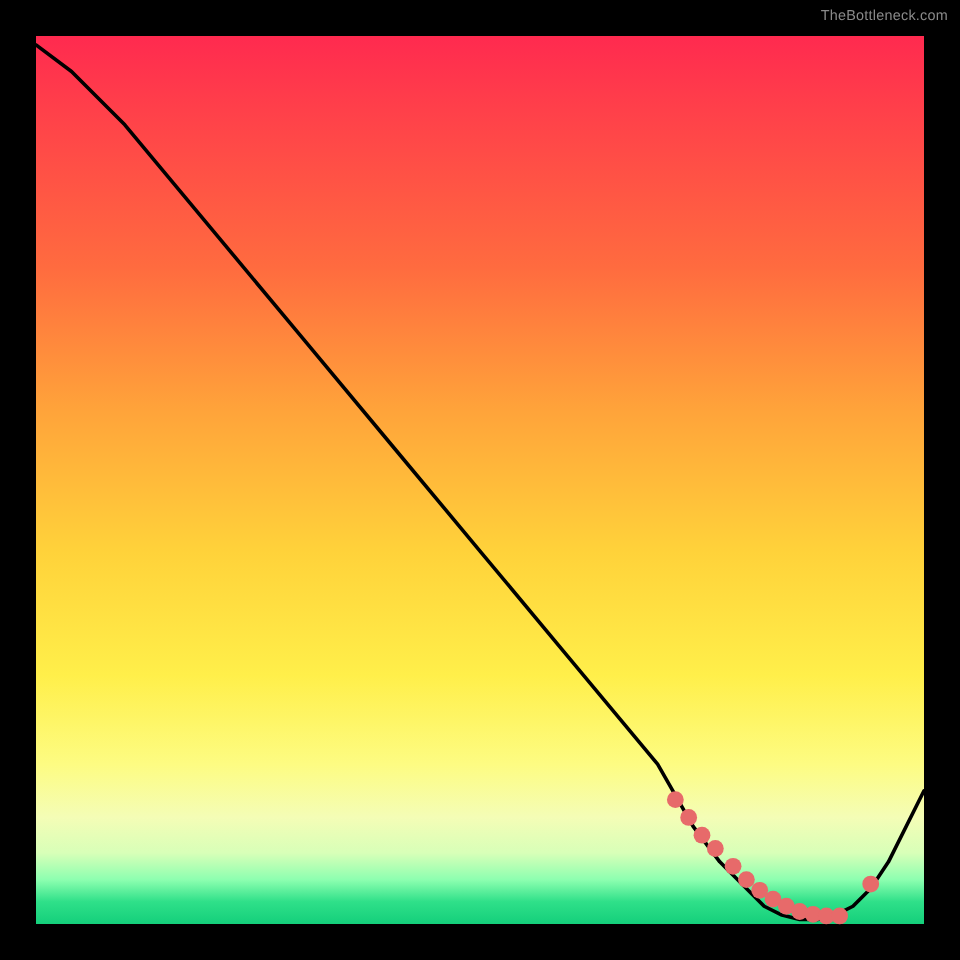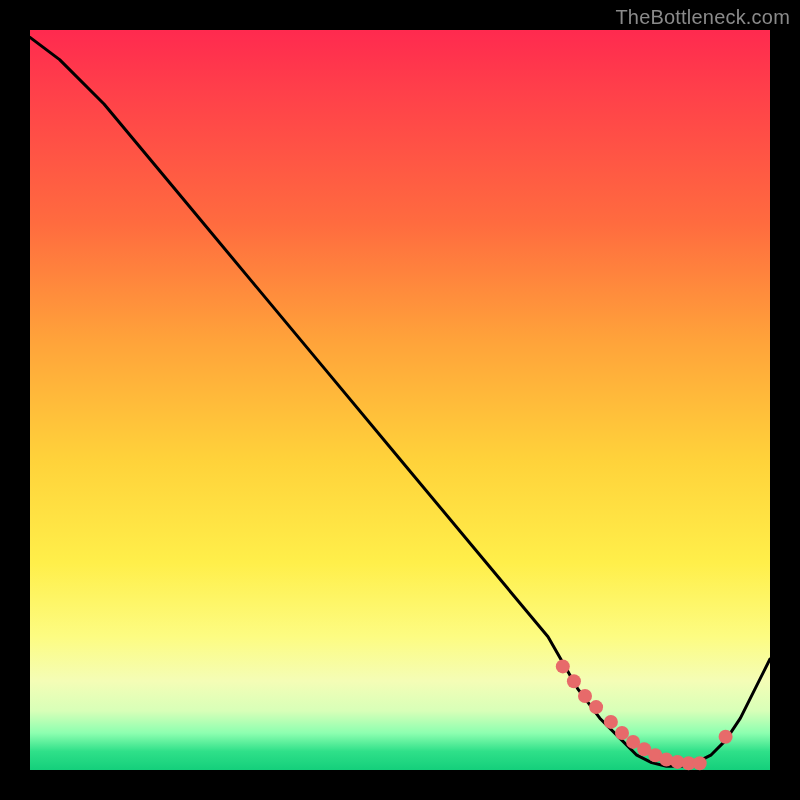--- a/index.html
+++ b/index.html
@@ -38,21 +38,21 @@
       #8dffb0 95%,
       #2fe089 97.5%,
       #14cf7b 100%
     );
   }
   .attribution {
     position: absolute;
     top: 6px;
     right: 10px;
     color: #8a8a8a;
-    font-size: 20px;
+    font-size: 12px;
     letter-spacing: 0.2px;
     user-select: none;
   }
   svg.curve {
     position: absolute;
     left: 0;
     top: 0;
     width: 740px;
     height: 740px;
     overflow: visible;

